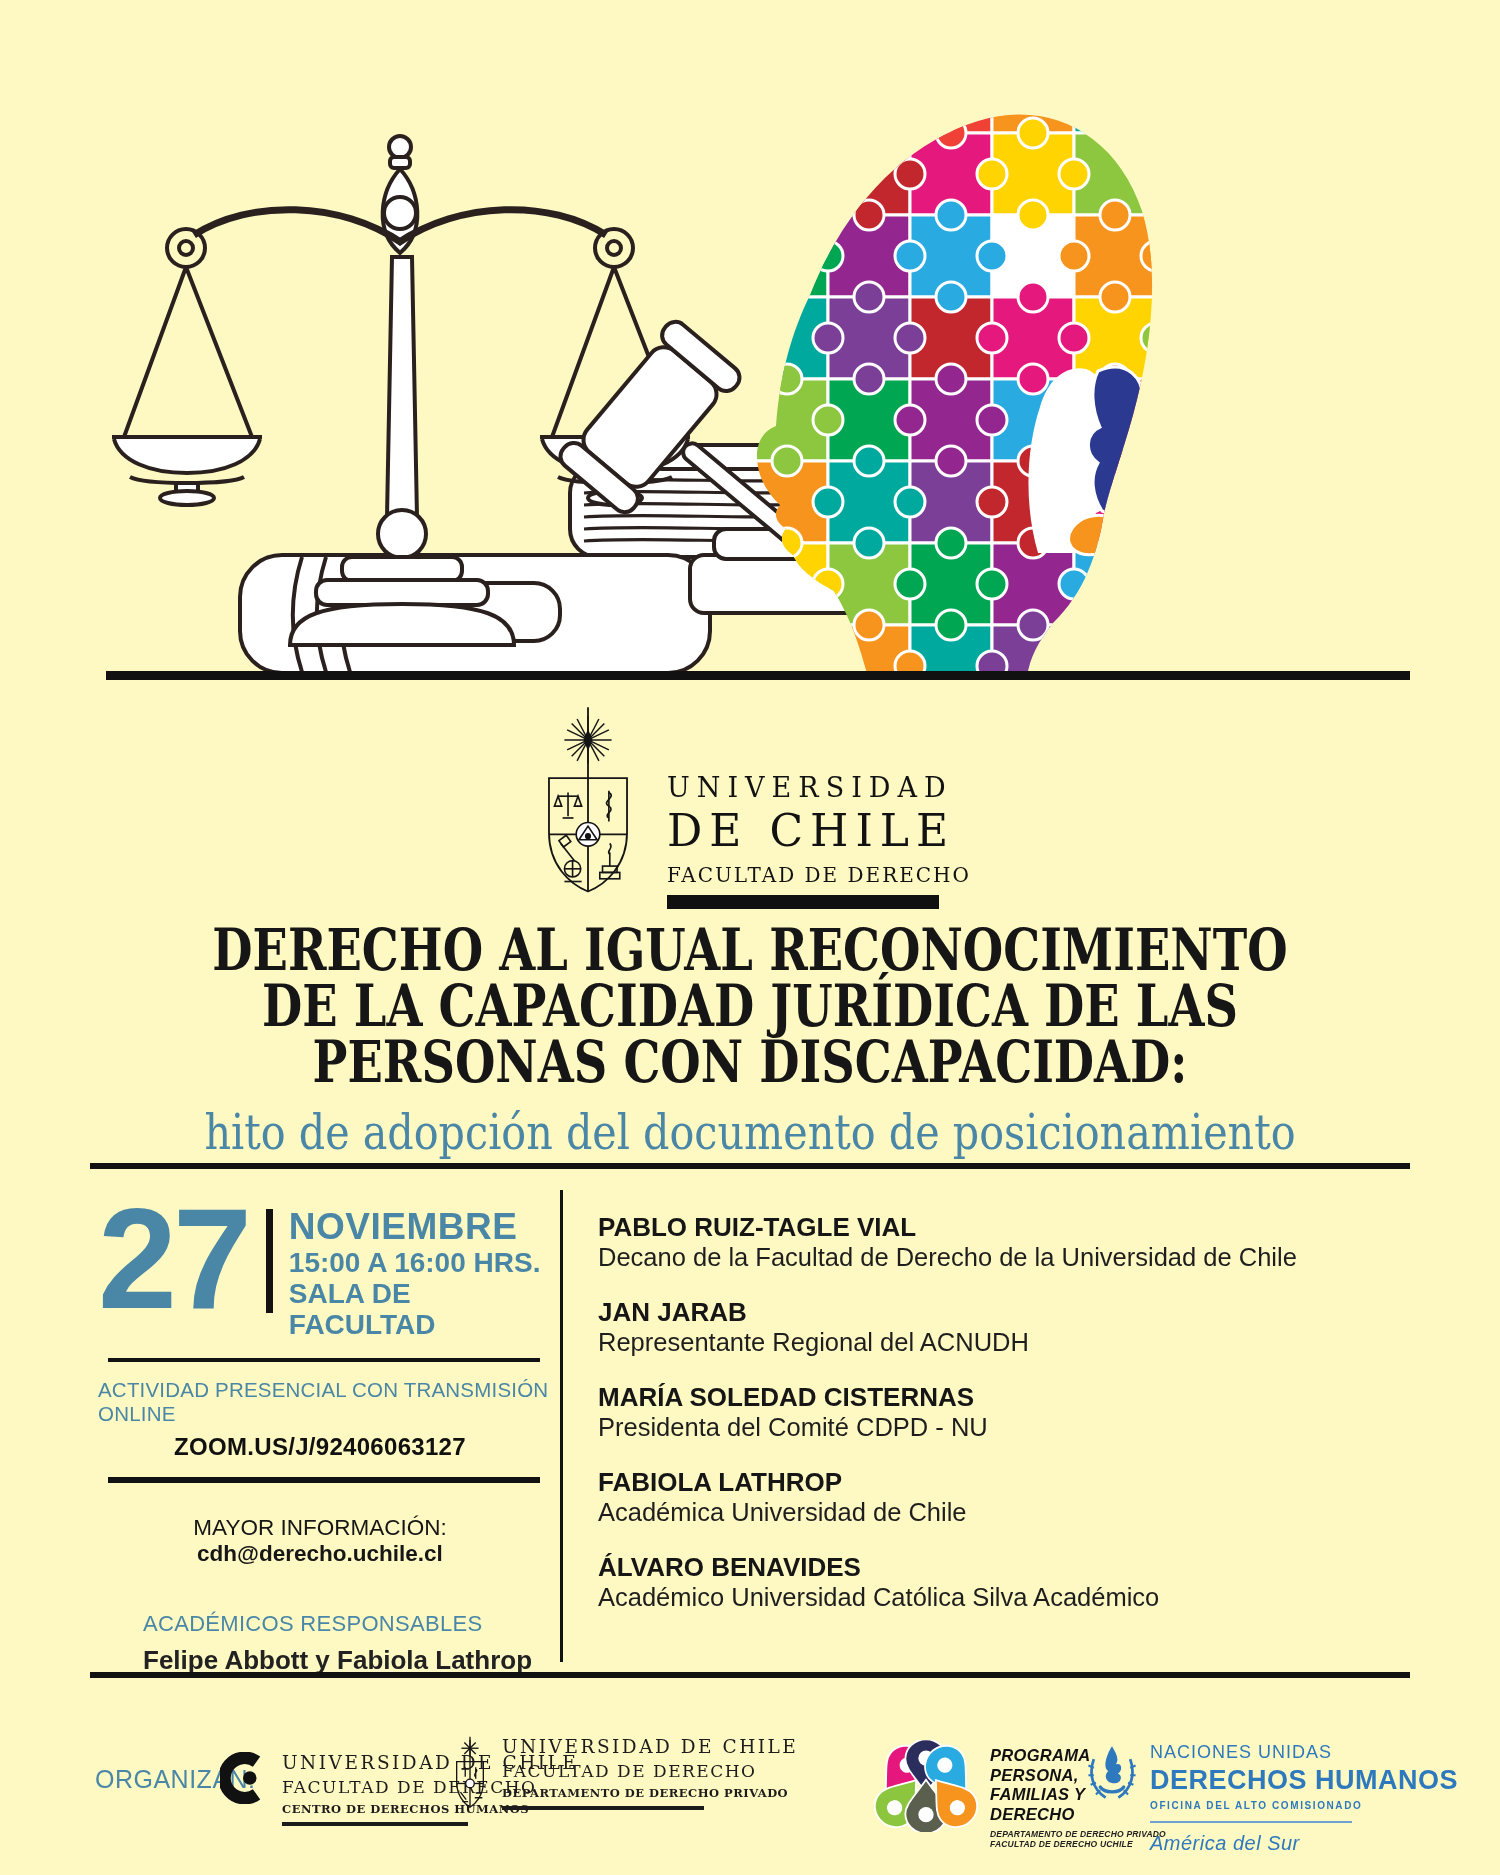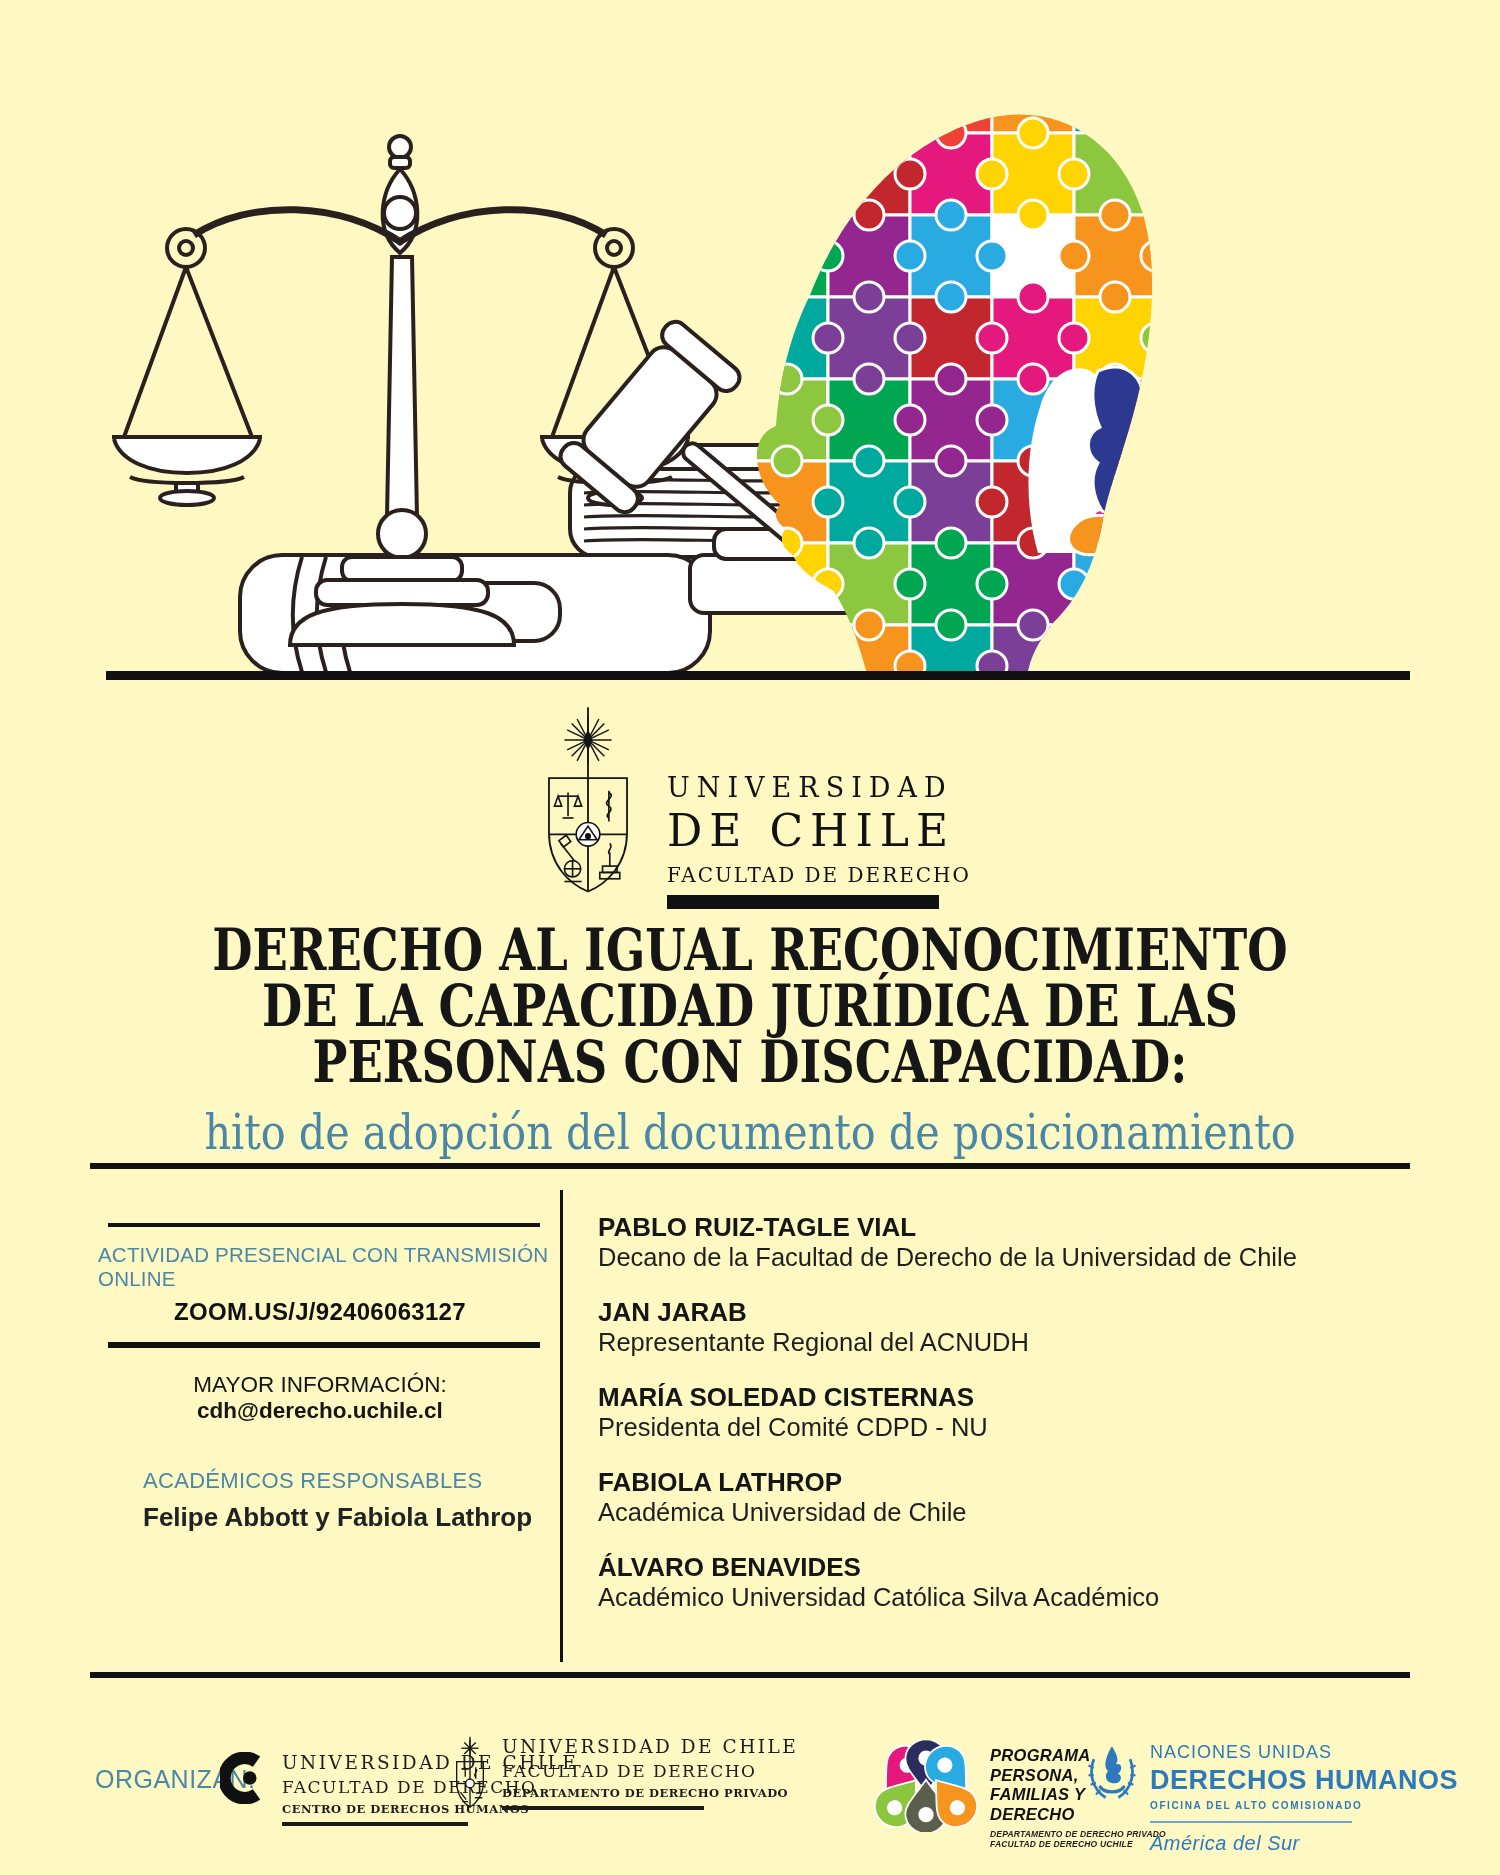--- a/index.html
+++ b/index.html
@@ -30,21 +30,21 @@
   .day{font-size:142px;font-weight:bold;color:#4A87A7;line-height:108px;letter-spacing:-4px;}
   .daybar{width:7px;height:104px;background:#121212;margin:4px 16px 0 18px;}
   .dr-right{padding-top:2px;}
   .month{font-size:37px;font-weight:bold;color:#4A87A7;letter-spacing:.5px;line-height:40px;}
   .timetxt,.room{font-size:28px;font-weight:bold;color:#4A87A7;line-height:31px;}
   .address{font-size:28.5px;font-weight:500;color:#1b1b1b;margin-top:22px;padding-left:8px;letter-spacing:.2px;}
   .thinrule{width:432px;height:4px;background:#121212;margin:18px 0 0 18px;}
   .modality{font-size:20.5px;font-weight:500;color:#4A87A7;margin-top:16px;padding-left:8px;letter-spacing:.2px;}
   .zoomlink{font-size:24px;font-weight:bold;color:#111;margin-top:7px;text-align:center;width:460px;letter-spacing:.3px;}
   .thickrule2{width:432px;height:6px;background:#121212;margin:16px 0 0 18px;}
-  .inforow{font-size:22.5px;margin-top:24px;text-align:center;width:460px;color:#161616;}
+  .inforow{font-size:22.5px;margin-top:32px;text-align:center;width:460px;color:#161616;}
   .inforow b{font-weight:bold;}
   .resp-label{font-size:22px;font-weight:500;color:#4A87A7;margin-top:44px;padding-left:53px;letter-spacing:.3px;}
   .resp-names{font-size:26px;font-weight:bold;color:#222;margin-top:8px;padding-left:53px;}
   .rightcol{left:598px;top:1212px;width:812px;}
   .speaker{margin-bottom:25px;}
   .sp-name{font-size:26px;font-weight:bold;color:#161616;line-height:30px;}
   .sp-role{font-size:25.5px;color:#1e1e1e;line-height:30px;}
   
   .organizan{left:95px;top:1765px;font-size:25px;font-weight:500;color:#4A87A7;letter-spacing:.5px;}
   .flogo{display:flex;align-items:flex-start;gap:12px;}
@@ -383,20 +383,29 @@
   <div class="abs title-block">
     <div class="title-line">DERECHO AL IGUAL RECONOCIMIENTO</div>
     <div class="title-line">DE LA CAPACIDAD JURÍDICA DE LAS</div>
     <div class="title-line">PERSONAS CON DISCAPACIDAD:</div>
     <div class="subtitle">hito de adopción del documento de posicionamiento</div>
   </div>
 
   <div class="abs rule" style="top:1163px;"></div>
 
   <div class="abs leftcol">
+    <div class="daterow">
+      <div class="day">27</div>
+      <div class="daybar"></div>
+      <div class="dr-right">
+        <div class="month">NOVIEMBRE</div>
+        <div class="timetxt">15:00 A 16:00 HRS.</div>
+        <div class="room">SALA DE FACULTAD</div>
+      </div>
+    </div>
     <div class="thinrule"></div>
     <div class="modality">ACTIVIDAD PRESENCIAL CON TRANSMISIÓN ONLINE</div>
     <div class="zoomlink">ZOOM.US/J/92406063127</div>
     <div class="thickrule2"></div>
     <div class="inforow">
       <span>MAYOR INFORMACIÓN: </span><b>cdh@derecho.uchile.cl</b>
     </div>
     <div class="resp-label">ACADÉMICOS RESPONSABLES</div>
     <div class="resp-names">Felipe Abbott y Fabiola Lathrop</div>
   </div>

